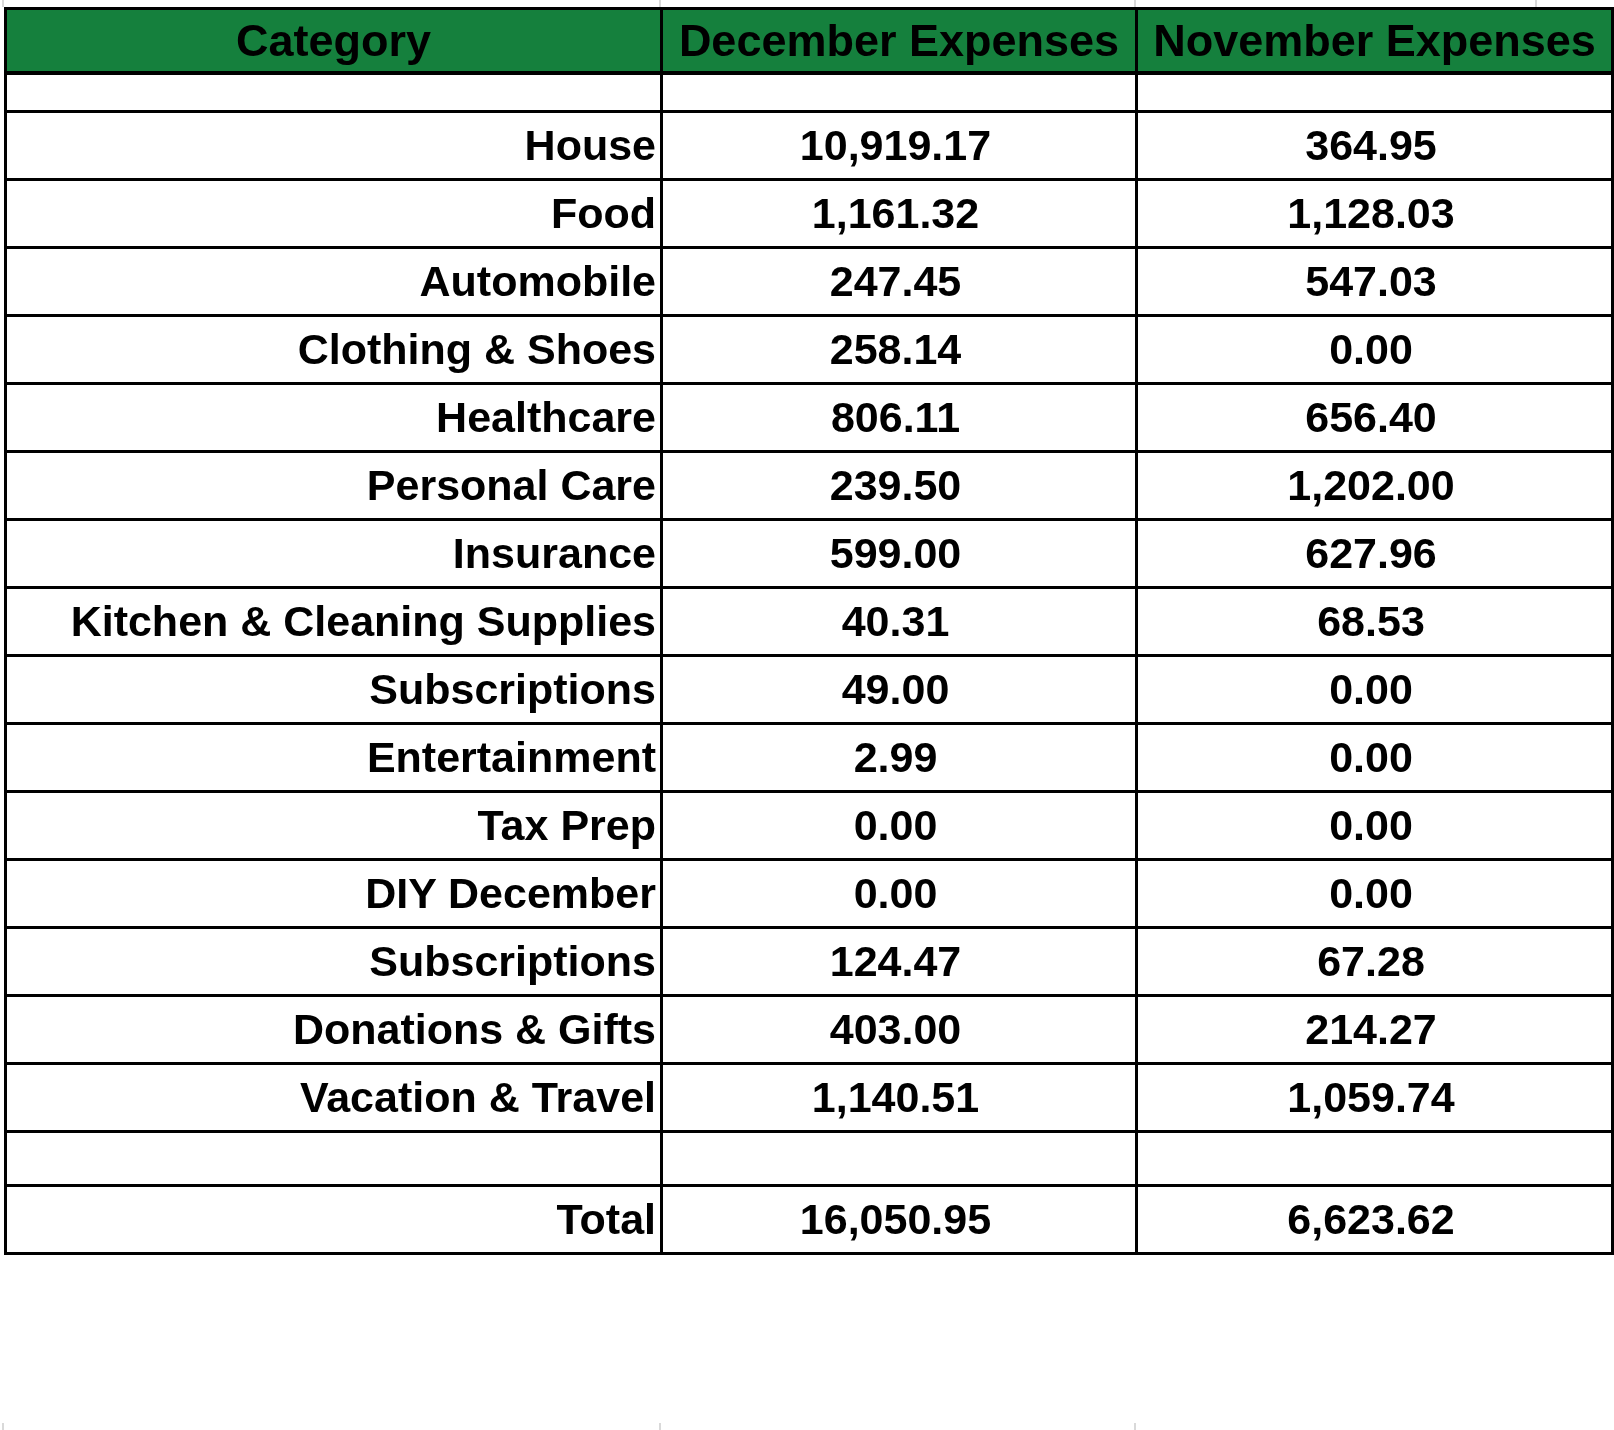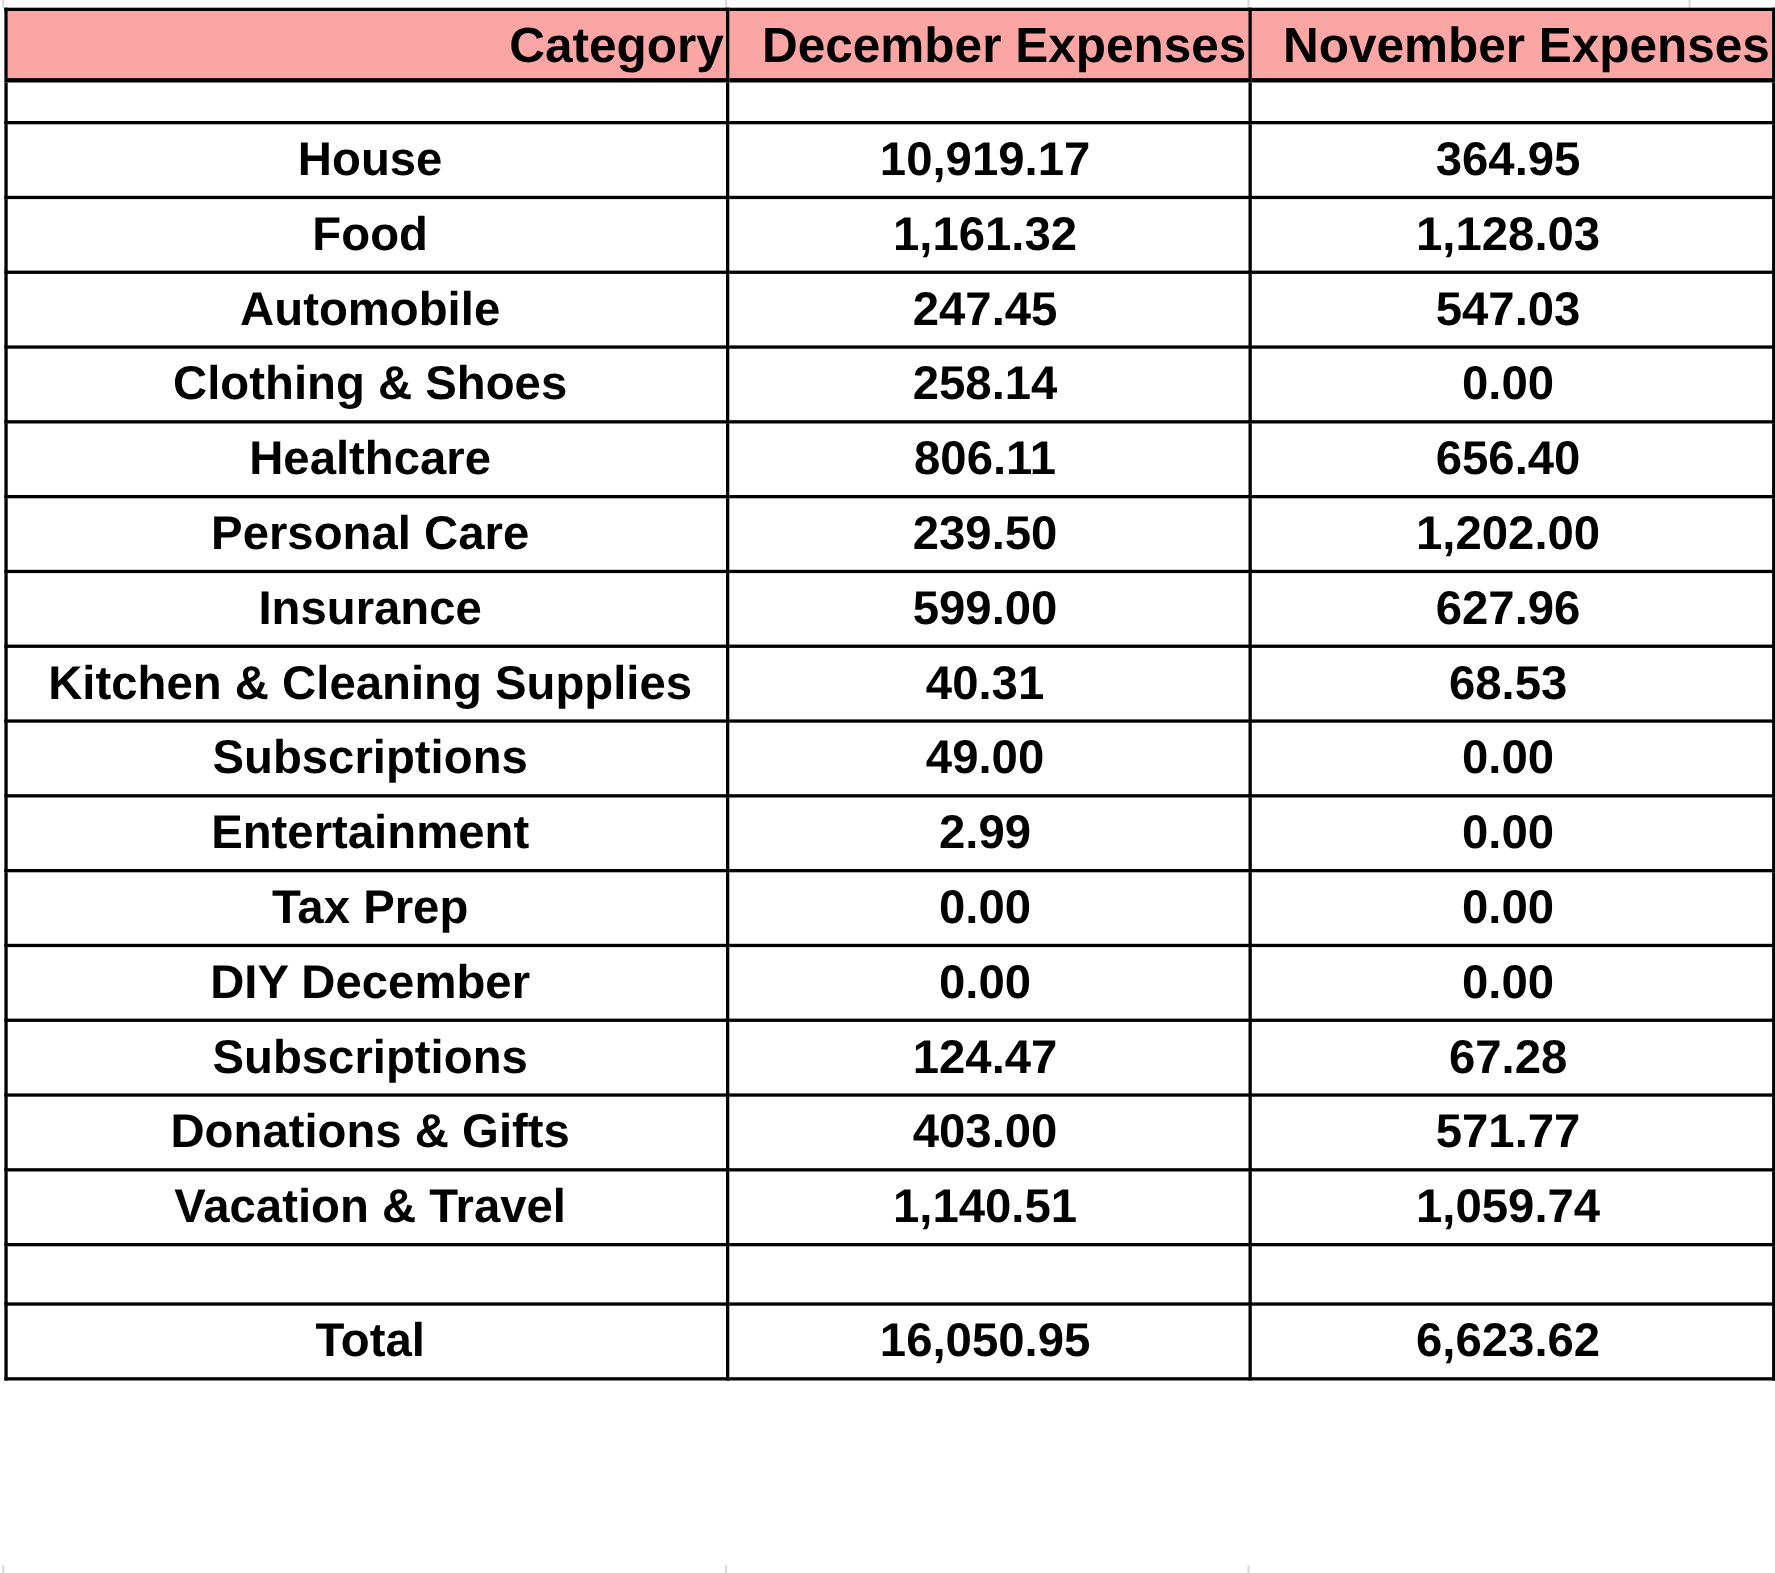--- a/index.html
+++ b/index.html
@@ -30,35 +30,35 @@
     border: 3px solid #000000;
     color: #000000;
     font-weight: 700;
     vertical-align: middle;
     line-height: 1;
     overflow: hidden;
     white-space: nowrap;
   }
 
   tr.header-row th {
-    background: #fca5a5;
+    background: #15803d;
     font-size: 45px;
-    text-align: right;
+    text-align: center;
     height: 61px;
     padding: 0 2px;
     border-bottom-width: 4px;
   }
 
   tr.spacer-top td    { height: 33px; }
   tr.spacer-bottom td { height: 49px; }
 
   tr.data-row td, tr.total-row td { height: 63px; font-size: 43px; }
 
   td.cat {
-    text-align: center;
+    text-align: right;
     padding-left: 10px;
     padding-right: 4px;
   }
   td.num {
     text-align: center;
     padding-right: 11px;
     padding-left: 4px;
   }
 
   
@@ -162,21 +162,21 @@
       <td class="num">0.00</td>
     </tr>
     <tr class="data-row">
       <td class="cat">Subscriptions</td>
       <td class="num">124.47</td>
       <td class="num">67.28</td>
     </tr>
     <tr class="data-row">
       <td class="cat">Donations &amp; Gifts</td>
       <td class="num">403.00</td>
-      <td class="num">571.77</td>
+      <td class="num">214.27</td>
     </tr>
     <tr class="data-row">
       <td class="cat">Vacation &amp; Travel</td>
       <td class="num">1,140.51</td>
       <td class="num">1,059.74</td>
     </tr>
 
     <tr class="spacer-bottom">
       <td></td>
       <td></td>

